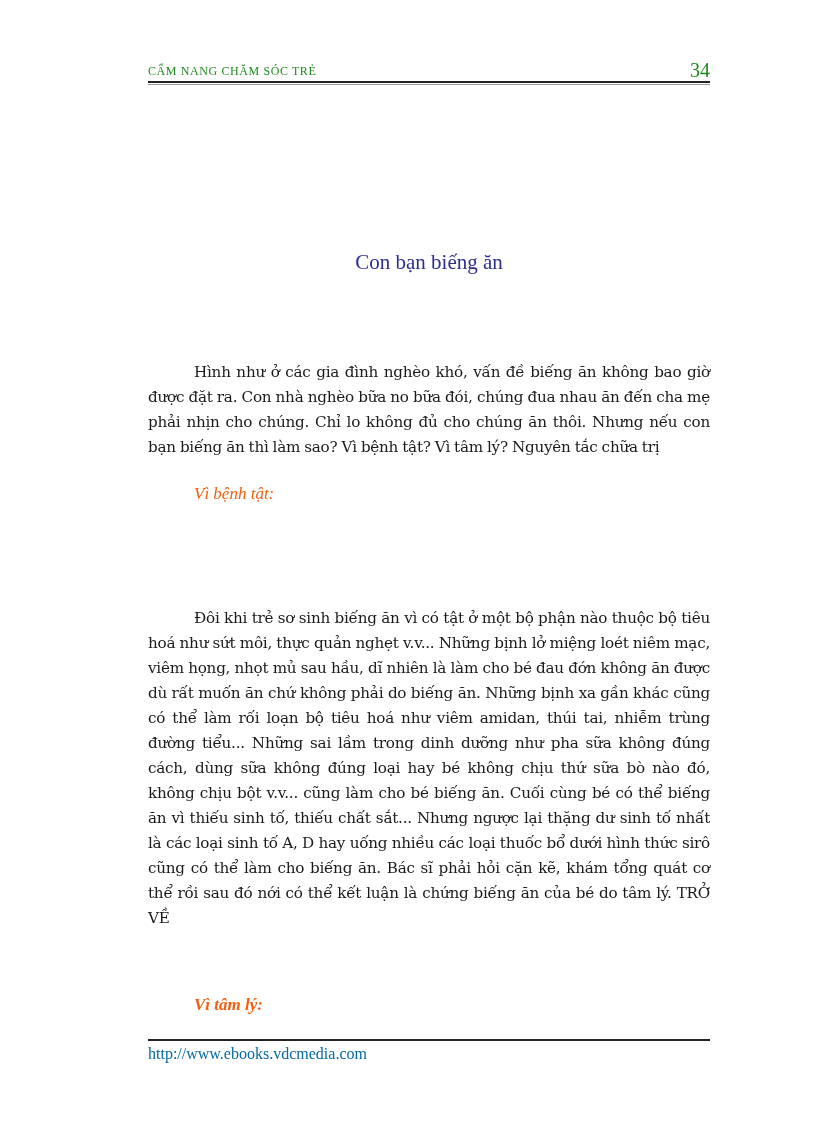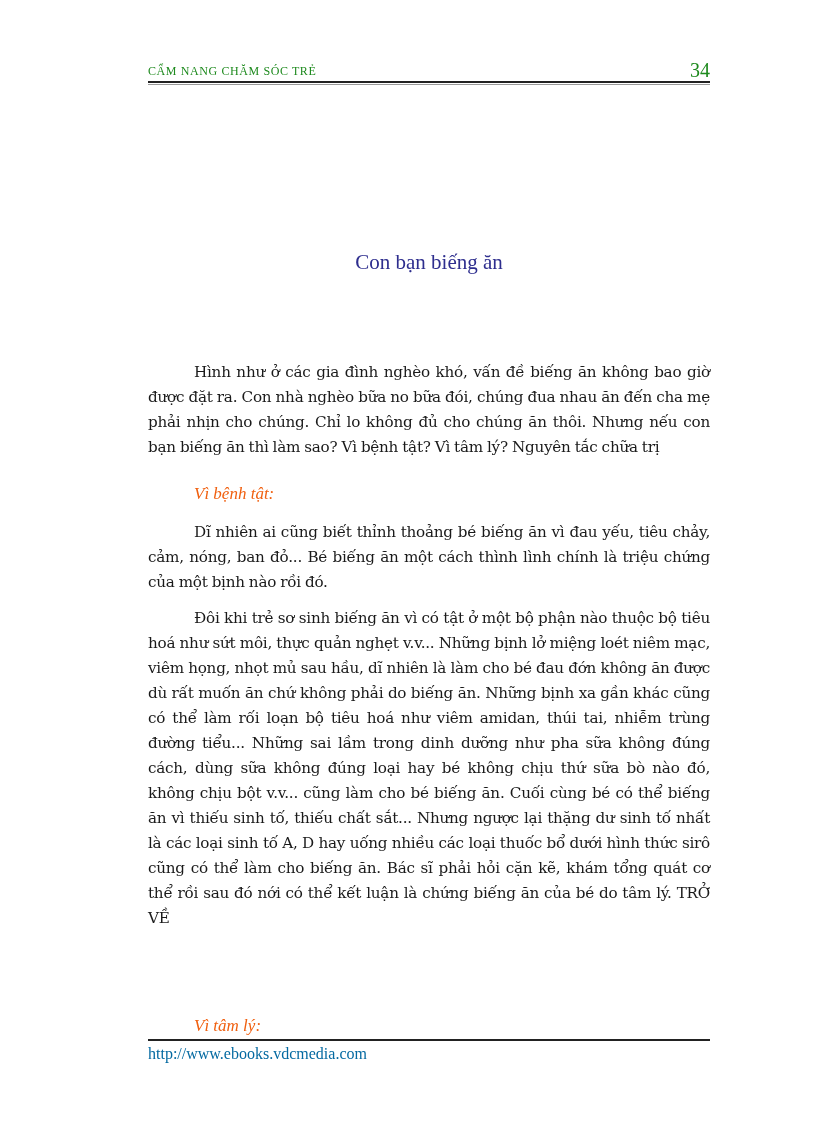--- a/index.html
+++ b/index.html
@@ -128,22 +128,21 @@
   </div>
   <div class="header-rule"></div>
   <div class="header-rule-thin"></div>
 
   <h1 class="chapter-title">Con bạn biếng ăn</h1>
 
   <p class="body-text indent" style="top:360px;">Hình như ở các gia đình nghèo khó, vấn đề biếng ăn không bao giờ được đặt ra. Con nhà nghèo bữa no bữa đói, chúng đua nhau ăn đến cha mẹ phải nhịn cho chúng. Chỉ lo không đủ cho chúng ăn thôi. Nhưng nếu con bạn biếng ăn thì làm sao? Vì bệnh tật? Vì tâm lý? Nguyên tắc chữa trị</p>
 
   <h2 class="section-heading" style="top:484px;font-style:italic;">Vì bệnh tật:</h2>
 
-  <p class="body-text indent" style="top:520px;">Dĩ nhiên ai cũng biết thỉnh thoảng bé biếng ăn vì đau yếu, tiêu chảy, cảm, nóng, ban đỏ... Bé biếng ăn một cách thình lình chính là triệu chứng của một bịnh nào rồi đó.</p>
 
   <p class="body-text indent" style="top:606px;">Đôi khi trẻ sơ sinh biếng ăn vì có tật ở một bộ phận nào thuộc bộ tiêu hoá như sứt môi, thực quản nghẹt v.v... Những bịnh lở miệng loét niêm mạc, viêm họng, nhọt mủ sau hầu, dĩ nhiên là làm cho bé đau đớn không ăn được dù rất muốn ăn chứ không phải do biếng ăn. Những bịnh xa gần khác cũng có thể làm rối loạn bộ tiêu hoá như viêm amidan, thúi tai, nhiễm trùng đường tiểu... Những sai lầm trong dinh dưỡng như pha sữa không đúng cách, dùng sữa không đúng loại hay bé không chịu thứ sữa bò nào đó, không chịu bột v.v... cũng làm cho bé biếng ăn. Cuối cùng bé có thể biếng ăn vì thiếu sinh tố, thiếu chất sắt... Nhưng ngược lại thặng dư sinh tố nhất là các loại sinh tố A, D hay uống nhiều các loại thuốc bổ dưới hình thức sirô cũng có thể làm cho biếng ăn. Bác sĩ phải hỏi cặn kẽ, khám tổng quát cơ thể rồi sau đó nới có thể kết luận là chứng biếng ăn của bé do tâm lý. TRỞ VỀ</p>
 
-  <h2 class="section-heading" style="top:1016px;">Vì tâm lý:</h2>
+  <h2 class="section-heading" style="top:995px;font-weight:bold;">Vì tâm lý:</h2>
 
   <div class="footer-rule"></div>
   <a class="footer-link">http://www.ebooks.vdcmedia.com</a>
 
 </div>
 
 </body></html>

